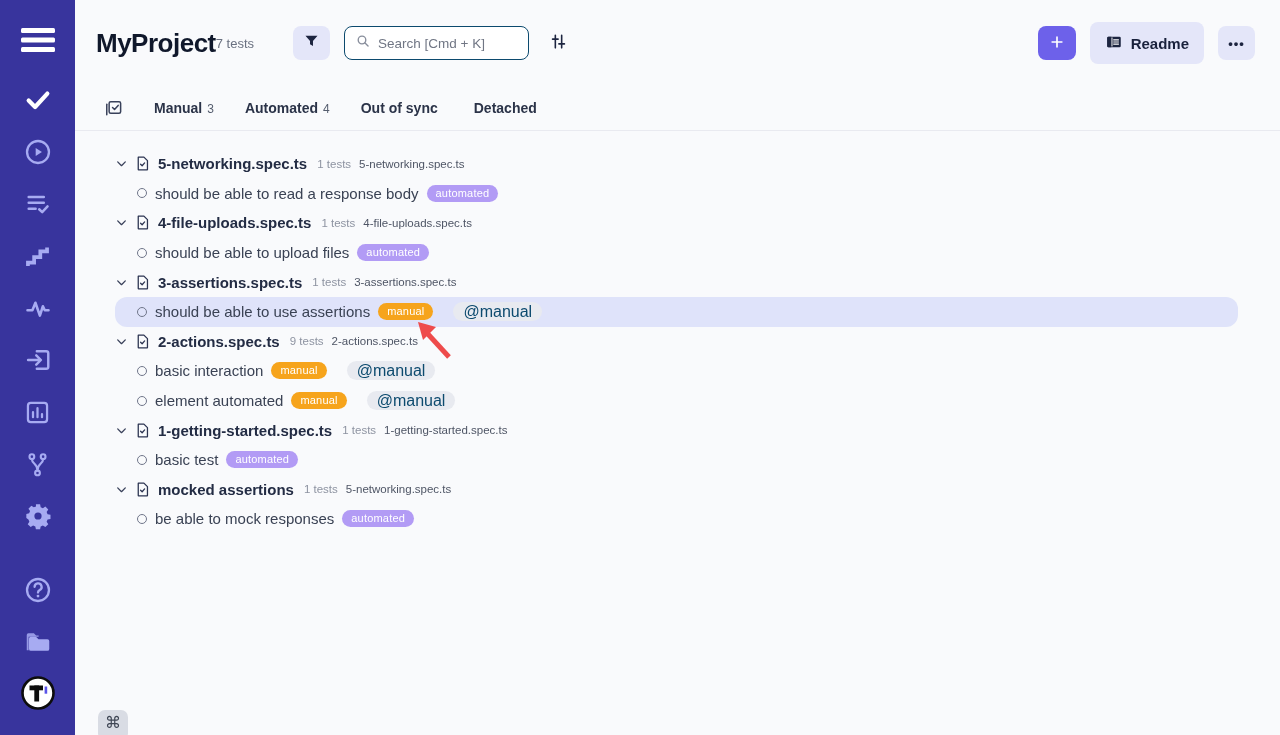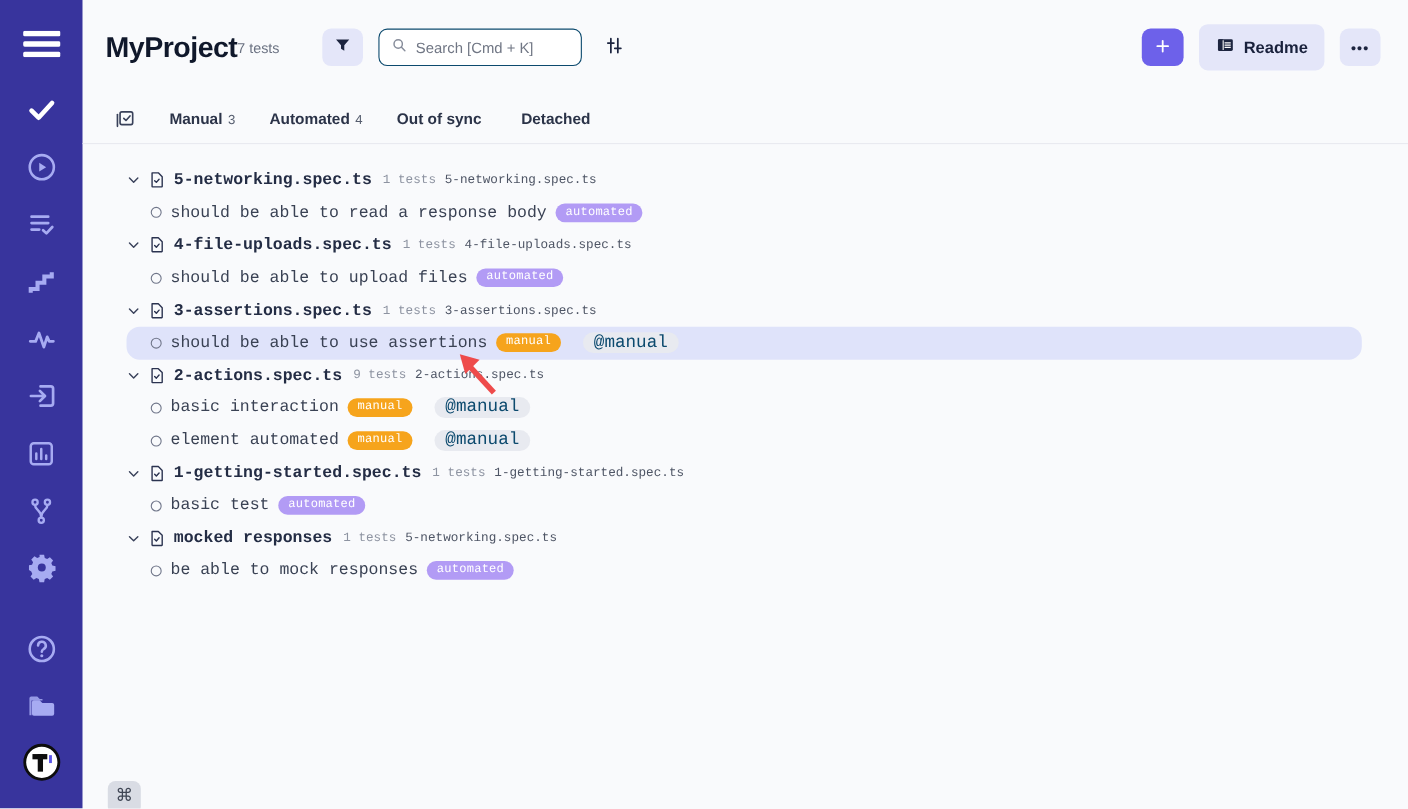--- a/index.html
+++ b/index.html
@@ -47,21 +47,21 @@
   .more-btn{margin-left:14px;width:37px;height:34px;border:none;border-radius:8px;background:var(--soft-button-bg);
     font-size:13px;font-weight:800;color:#1d2540;letter-spacing:1px;cursor:pointer;}
 
   .tabsrow{height:45px;display:flex;align-items:center;padding-left:29px;border-bottom:1px solid #e9eaf0;}
   .tabs-check{width:19px;height:19px;display:flex;align-items:center;justify-content:center;cursor:pointer;}
   .tab{margin-left:31px;font-size:14px;font-weight:700;color:#2b3348;cursor:pointer;display:flex;align-items:baseline;gap:5px;}
   .tab .cnt{font-size:12px;font-weight:400;color:#555d6e;}
 
   
   .tree{padding-top:18px;}
-  .row{height:29.6px;display:flex;align-items:center;font-family:Liberation Mono, monospace;}
+  .row{height:29.6px;display:flex;align-items:center;}
   .row.suite{padding-left:40px;cursor:pointer;}
   .row.test{padding-left:62px;cursor:pointer;}
   .row.test.highlight{margin-left:40px;margin-right:42px;padding-left:22px;background:var(--highlight-row-bg);border-radius:12px;}
   .chevron{display:flex;width:13px;margin-right:6px;}
   .file-ic{display:flex;width:17px;margin-right:7px;}
   .s-name{font-size:15px;font-weight:700;color:#232c44;}
   .s-count{margin-left:10px;font-size:11.5px;color:#8d93a1;}
   .s-path{margin-left:8px;font-size:11.5px;color:#4e5565;}
   .circle{width:10px;height:10px;border:1.4px solid #70768a;border-radius:50%;flex:0 0 10px;}
   .t-title{margin-left:8px;font-size:15px;color:#3a4254;}
@@ -365,21 +365,21 @@
       <svg width="13" height="13" viewBox="0 0 24 24" fill="none" stroke="#39415a" stroke-width="2.4" stroke-linecap="round" stroke-linejoin="round">
             <path d="M5 9l7 7 7-7"></path>
           </svg>
     </span>
     <span class="file-ic">
       <svg width="17" height="17" viewBox="0 0 24 24" fill="none" stroke="#2b3350" stroke-width="1.8" stroke-linecap="round" stroke-linejoin="round">
             <path d="M6 3h8l5 5v12.5a.5.5 0 0 1-.5.5h-12a.5.5 0 0 1-.5-.5z"></path>
             <path d="M9.3 13l2.2 2.2 3.5-4"></path>
           </svg>
     </span>
-    <span class="s-name">mocked responses</span>
+    <span class="s-name">mocked assertions</span>
     <span class="s-count">1 tests</span>
     <span class="s-path">5-networking.spec.ts</span>
   </div>
       <div class="row test">
     <span class="circle"></span>
     <span class="t-title">be able to mock responses</span>
     <span class="t-badge automated">automated</span>
 
   </div>
     </div>

